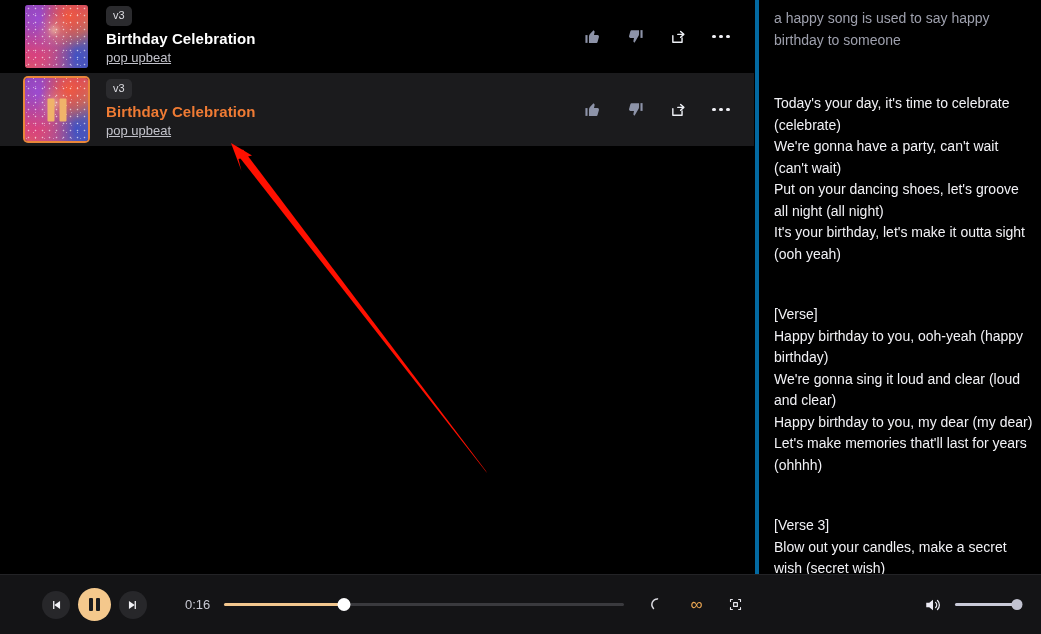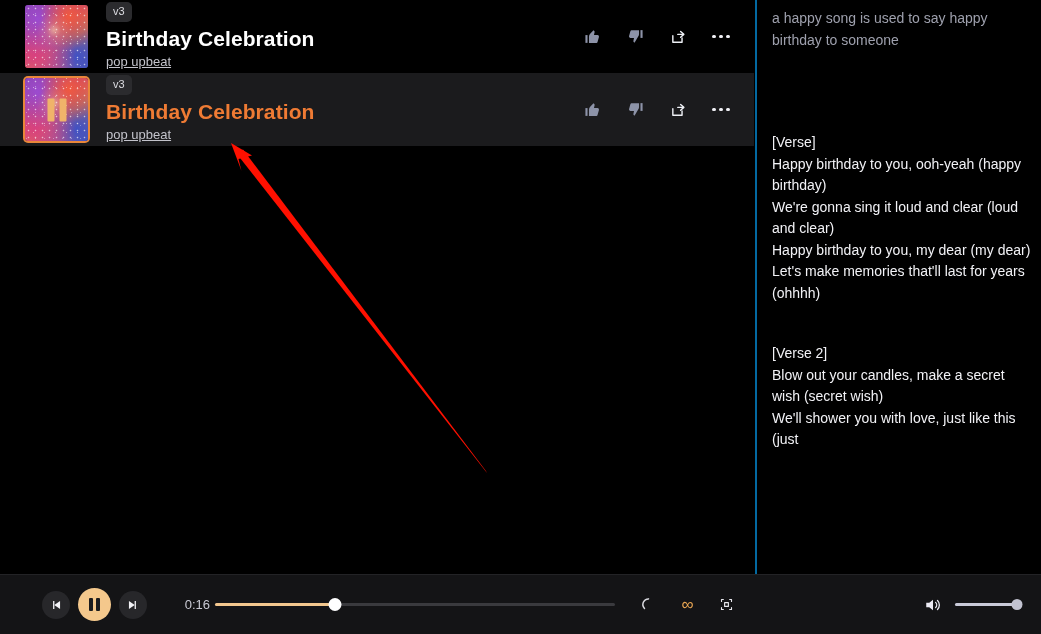--- a/index.html
+++ b/index.html
@@ -109,21 +109,21 @@
     align-self: flex-start;
     background: #2b2b2e;
     color: #dddde2;
     font-size: 11px;
     line-height: 1;
     padding: 4px 7px 5px;
     border-radius: 5px;
     margin-bottom: 3px;
   }
   .track-title {
-    font-size: 21px;
+    font-size: 15px;
     font-weight: bold;
     color: #ffffff;
     letter-spacing: 0.1px;
     line-height: 1.25;
     white-space: nowrap;
   }
   .track-title.accent {
     color: #ef7b34;
   }
   .track-style {
@@ -184,21 +184,21 @@
 
   
   .lyrics-panel {
     position: absolute;
     left: 755px;
     top: 0;
     width: 286px;
     height: 574px;
     background: #000000;
     overflow: hidden;
-    border-left: 2px solid #0369a1;
+    border-left: 4px solid #0369a1;
     box-sizing: border-box;
   }
   .lyrics-inner {
     padding: 8px 6px 0 15px;
   }
   .lyrics-desc {
     color: #9ea0ad;
     font-size: 14px;
     line-height: 21.5px;
     margin: 0 0 3px 0;
@@ -257,25 +257,25 @@
   }
   .pause-bars span {
     width: 4px;
     height: 13px;
     background: #1b1b1d;
     border-radius: 1px;
     display: block;
   }
 
   .time-label {
-    margin-left: 29px;
+    margin-left: 38px;
     color: #c9cad4;
     font-size: 13px;
     width: 34px;
-    text-align: right;
+    text-align: left;
   }
 
   .progress-wrap {
     position: relative;
     width: 400px;
     height: 18px;
     margin-left: 5px;
     display: flex;
     align-items: center;
     cursor: pointer;
@@ -455,30 +455,34 @@
     </div>
 
     <div class="stage"></div>
   </div>
 
   <div class="lyrics-panel">
     <div class="lyrics-inner">
       <p class="lyrics-desc">a happy song is used to say happy birthday to someone</p>
       <div class="lyrics-gap"></div>
 
+      <p class="lyrics-block">Today's your day, it's time to celebrate (celebrate)
+We're gonna have a party, can't wait (can't wait)
+Put on your dancing shoes, let's groove all night (all night)
+It's your birthday, let's make it outta sight (ooh yeah)</p>
       <div class="lyrics-gap"></div>
 
       <p class="lyrics-block">[Verse]</p>
       <p class="lyrics-block">Happy birthday to you, ooh-yeah (happy birthday)
 We're gonna sing it loud and clear (loud and clear)
 Happy birthday to you, my dear (my dear)
 Let's make memories that'll last for years (ohhhh)</p>
       <div class="lyrics-gap"></div>
 
-      <p class="lyrics-block">[Verse 2]</p>
+      <p class="lyrics-block">[Verse 3]</p>
       <p class="lyrics-block">Blow out your candles, make a secret wish (secret wish)
 We'll shower you with love, just like this (just</p>
     </div>
   </div>
 
   <div class="player-bar">
     <div class="transport">
       <button class="circ-btn">
         <svg width="14" height="14" viewBox="0 0 24 24" fill="#f2f2f6">
             <path d="M7 5h2.2v14H7z"></path>

